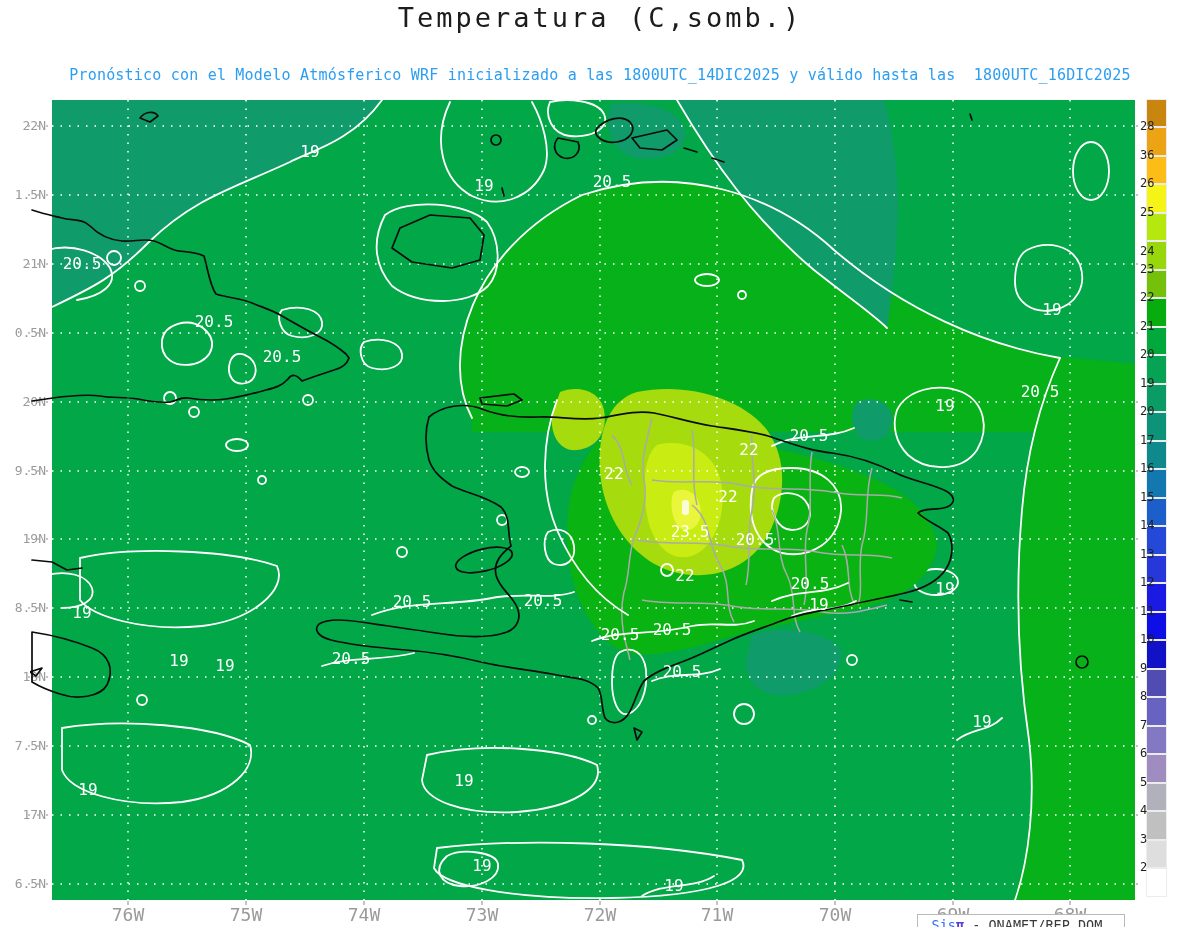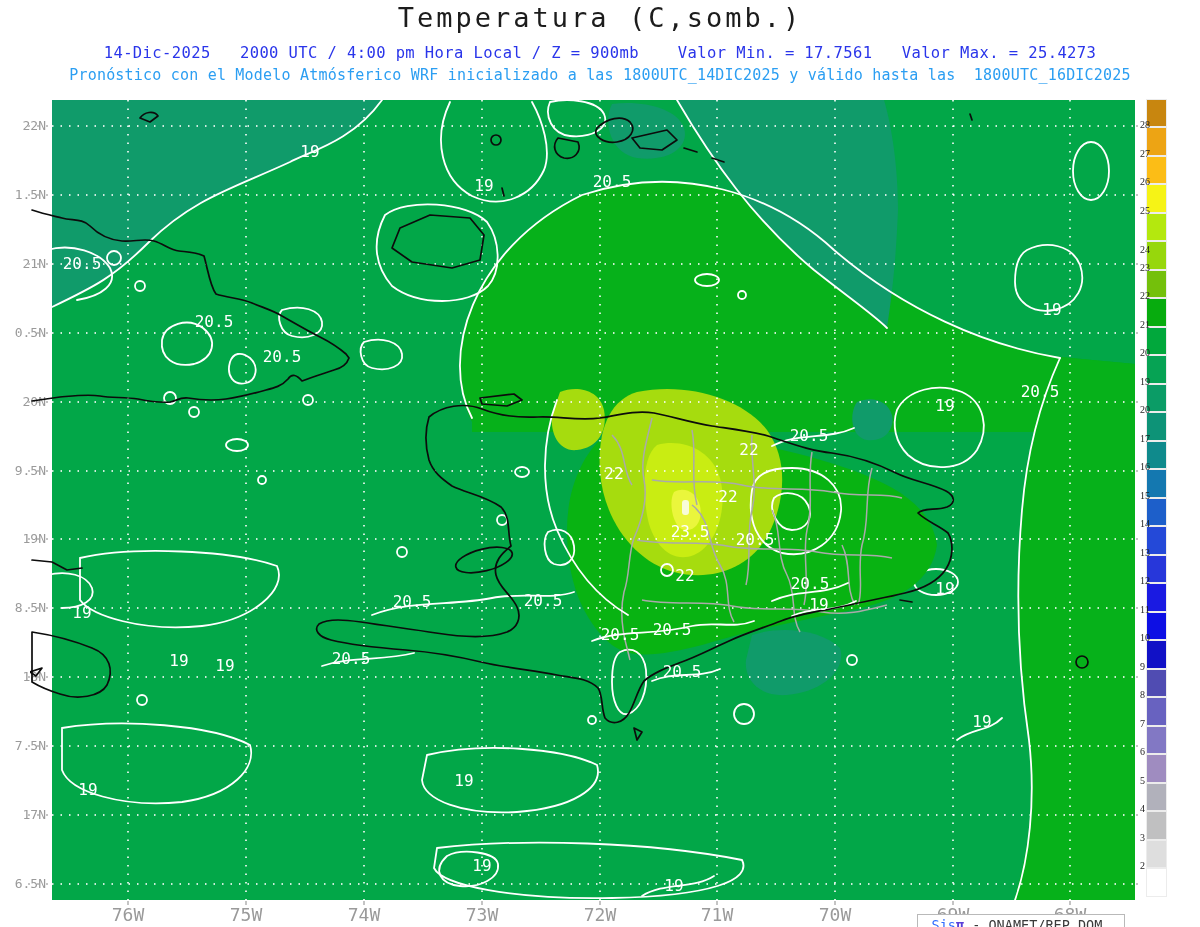--- a/index.html
+++ b/index.html
@@ -6,37 +6,36 @@
   .page{position:relative;width:1200px;height:927px;font-family:"DejaVu Sans Mono",monospace;background:#fff;}
   .title{position:absolute;top:2px;left:0;width:1200px;text-align:center;font-size:27px;letter-spacing:3px;color:#1c1c1c;white-space:pre;}
   .sub1{position:absolute;top:44px;left:0;width:1200px;text-align:center;font-size:15.5px;color:#2a35ea;white-space:pre;letter-spacing:0.4px;}
   .sub2{position:absolute;top:66px;left:0;width:1200px;text-align:center;font-size:15px;color:#2b9ef2;white-space:pre;letter-spacing:0.2px;}
   .lat-label{position:absolute;left:0;width:46px;text-align:right;font-size:13px;color:#9a9a9a;white-space:pre;}
   .lon-label{position:absolute;top:904px;font-size:18px;color:#9a9a9a;transform:translateX(-50%);white-space:pre;}
   .dots{position:absolute;height:2px;background-image:repeating-linear-gradient(90deg,#c4c4c4 0 2px,transparent 2px 9px);}
   .vtick{position:absolute;width:2px;height:4px;background:#c4c4c4;}
   #mapsvg{position:absolute;left:30px;top:100px;}
   .cbar-cell{position:absolute;width:21px;border:1px solid #ececec;box-sizing:border-box;}
-  .cbar-label{position:absolute;left:1140px;font-size:10px;color:#1e1e1e;font-family:Liberation Serif, serif;}
+  .cbar-label{position:absolute;left:1140px;font-size:12px;color:#1e1e1e;}
   .clabel{font-family:"DejaVu Sans Mono",monospace;font-size:16px;fill:#ffffff;text-anchor:middle;}
   .watermark{position:absolute;left:917px;top:878px;width:208px;height:22px;background:#fff;border:1px solid #b9b9b9;box-sizing:border-box;
     font-size:13.5px;line-height:20px;text-align:center;color:#3a3a3a;white-space:pre;margin-top:36px;}
   .wm-sis{color:#2f6bff;} .wm-pi{color:#5a3fd8;font-weight:bold;} .wm-rest{color:#3a3a3a;}
   .grid-line{stroke:#ffffff;stroke-width:2;stroke-dasharray:1.5 7;opacity:.8;fill:none;}
   .contour{stroke:#ffffff;stroke-width:1.8;fill:none;stroke-linecap:round;}
   .coast{stroke:#0c0c0c;stroke-width:1.7;fill:none;stroke-linejoin:round;stroke-linecap:round;}
   .prov{stroke:#aaaaaa;stroke-width:1.5;fill:none;stroke-linejoin:round;}
 </style>
 </head>
 <body>
 
 <div class="page">
 
   <div class="title">Temperatura (C,somb.)</div>
-  <div class="sub1">14-Dic-2025   2000 UTC / 4:00 pm Hora Local / Z = 900mb    Valor Min. = 17.7561   Valor Max. = 25.4273</div>
   <div class="sub2">Pronóstico con el Modelo Atmósferico WRF inicializado a las 1800UTC_14DIC2025 y válido hasta las  1800UTC_16DIC2025</div>
 
   <div id="lat-labels">
       <div class="lat-label" style="top: 118px;">22N</div>
       <div class="lat-label" style="top: 187px;">1.5N</div>
       <div class="lat-label" style="top: 256px;">21N</div>
       <div class="lat-label" style="top: 325px;">0.5N</div>
       <div class="lat-label" style="top: 394px;">20N</div>
       <div class="lat-label" style="top: 463px;">9.5N</div>
       <div class="lat-label" style="top: 531px;">19N</div>
@@ -306,21 +305,21 @@
       <div class="cbar-cell" style="left: 1146px; top: 640px; height: 28.5px; background: rgb(17, 17, 198);"></div>
       <div class="cbar-cell" style="left: 1146px; top: 668.5px; height: 28.5px; background: rgb(80, 76, 178);"></div>
       <div class="cbar-cell" style="left: 1146px; top: 697px; height: 28.5px; background: rgb(104, 98, 192);"></div>
       <div class="cbar-cell" style="left: 1146px; top: 725.5px; height: 28.5px; background: rgb(130, 120, 196);"></div>
       <div class="cbar-cell" style="left: 1146px; top: 754px; height: 28.5px; background: rgb(159, 140, 192);"></div>
       <div class="cbar-cell" style="left: 1146px; top: 782.5px; height: 28.5px; background: rgb(177, 177, 187);"></div>
       <div class="cbar-cell" style="left: 1146px; top: 811px; height: 28.5px; background: rgb(192, 192, 193);"></div>
       <div class="cbar-cell" style="left: 1146px; top: 839.5px; height: 28.5px; background: rgb(222, 222, 222);"></div>
       <div class="cbar-cell" style="left: 1146px; top: 868px; height: 28.5px; background: rgb(255, 255, 255);"></div>
       <div class="cbar-label" style="top: 119px;">28</div>
-      <div class="cbar-label" style="top: 147.5px;">27</div>
+      <div class="cbar-label" style="top: 147.5px;">36</div>
       <div class="cbar-label" style="top: 176px;">26</div>
       <div class="cbar-label" style="top: 204.5px;">25</div>
       <div class="cbar-label" style="top: 233px; margin-top: 11px;">24</div>
       <div class="cbar-label" style="top: 261.5px;">23</div>
       <div class="cbar-label" style="top: 290px;">22</div>
       <div class="cbar-label" style="top: 318.5px;">21</div>
       <div class="cbar-label" style="top: 347px;">20</div>
       <div class="cbar-label" style="top: 375.5px;">19</div>
       <div class="cbar-label" style="top: 404px;">20</div>
       <div class="cbar-label" style="top: 432.5px;">17</div>

